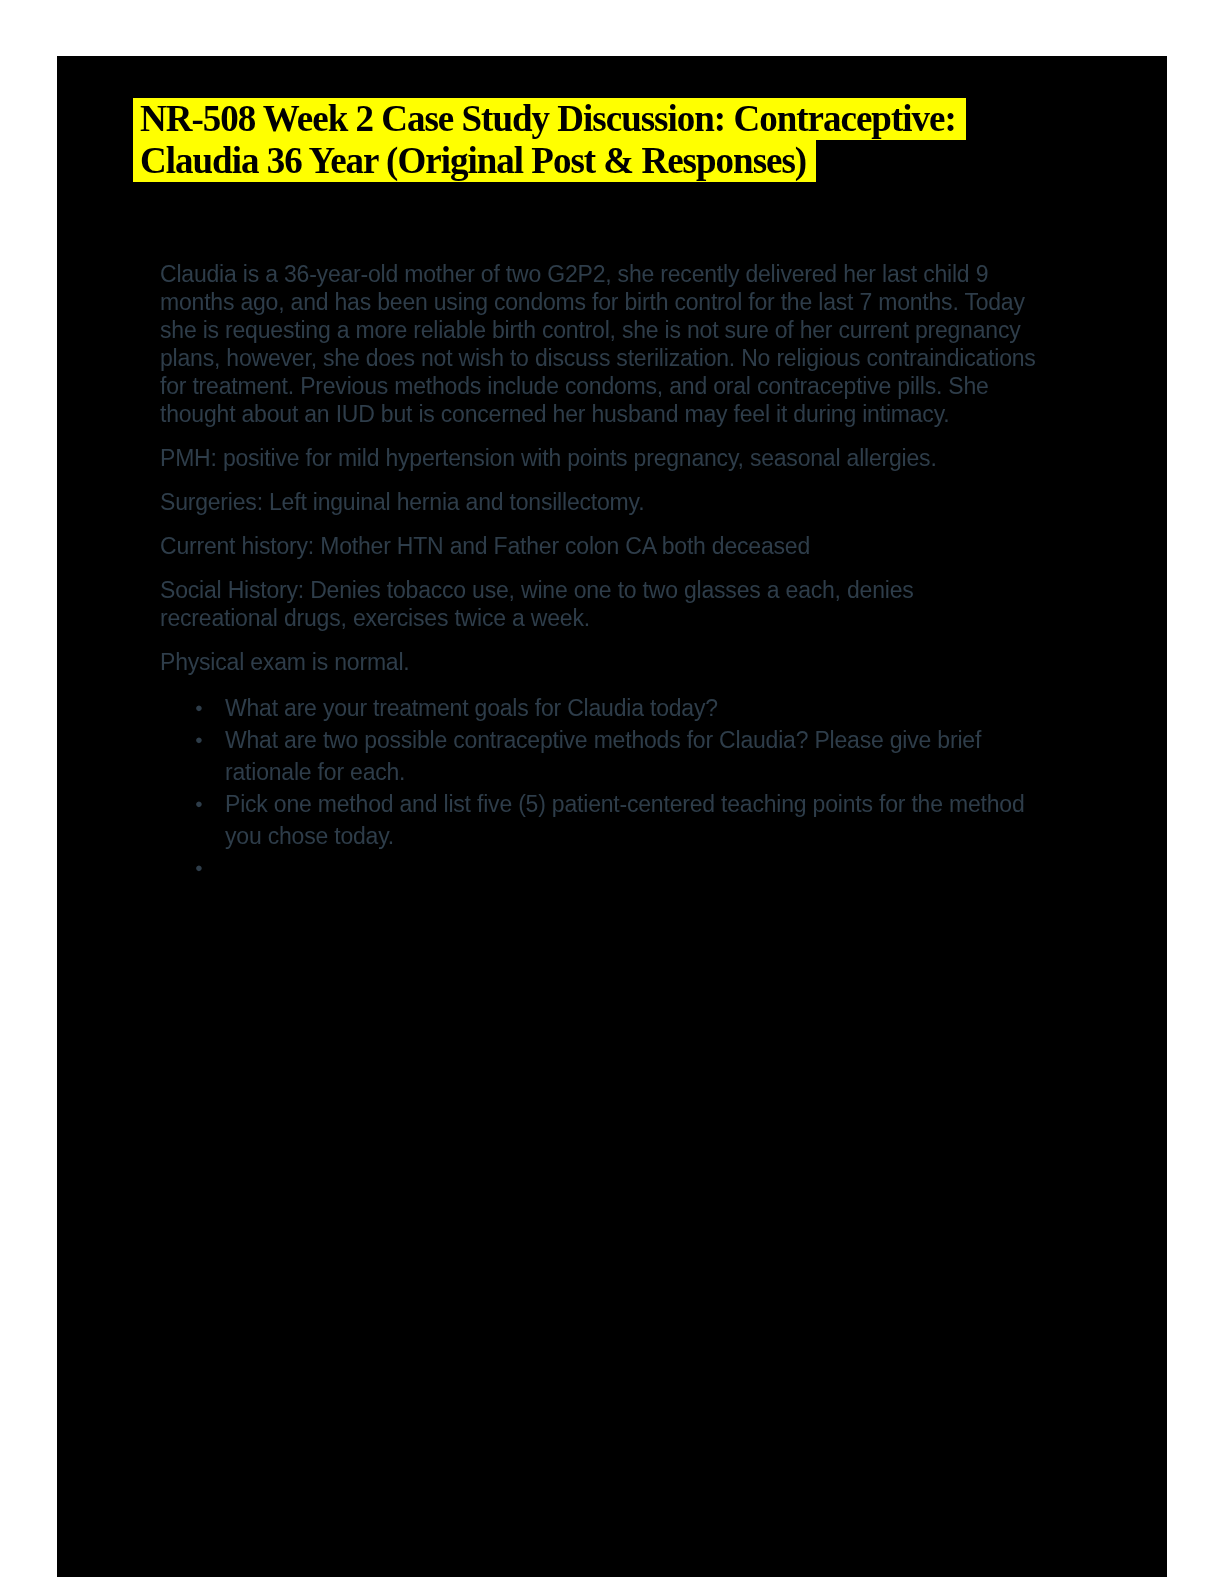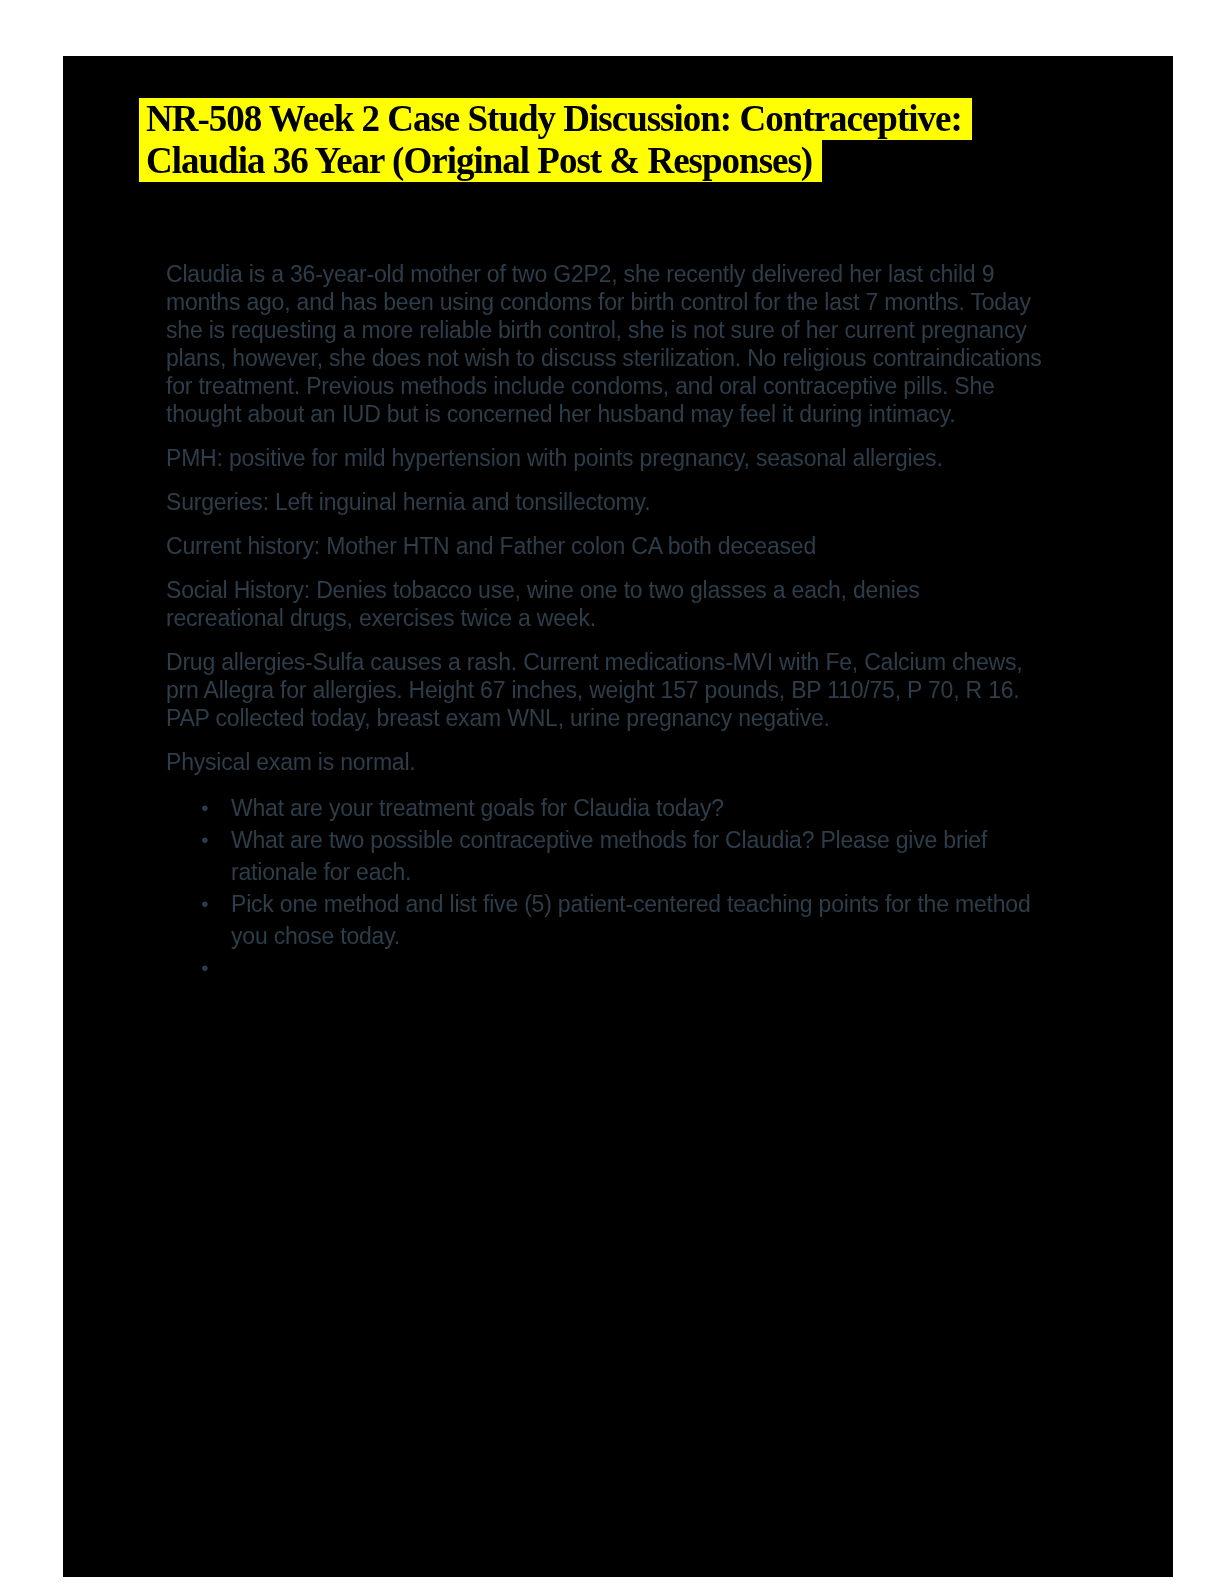--- a/index.html
+++ b/index.html
@@ -12,21 +12,21 @@
   }
   .page {
     position: relative;
     width: 1224px;
     height: 1584px;
     background: var(--page-bg, #ffffff);
     overflow: hidden;
   }
   .panel {
     position: absolute;
-    left: 63px;
+    left: 57px;
     top: 56px;
     width: 1110px;
     height: 1521px;
     background: var(--panel-bg, #000000);
     box-sizing: border-box;
   }
   .title {
     margin: 42px 0 0 76px;
     padding: 0;
     font-family: "Liberation Serif", "DejaVu Serif", serif;
@@ -100,23 +100,20 @@
 months ago, and has been using condoms for birth control for the last 7 months. Today
 she is requesting a more reliable birth control, she is not sure of her current pregnancy
 plans, however, she does not wish to discuss sterilization. No religious contraindications
 for treatment. Previous methods include condoms, and oral contraceptive pills. She
 thought about an IUD but is concerned her husband may feel it during intimacy.</p>
       <p>PMH: positive for mild hypertension with points pregnancy, seasonal allergies.</p>
       <p>Surgeries: Left inguinal hernia and tonsillectomy.</p>
       <p>Current history: Mother HTN and Father colon CA both deceased</p>
       <p>Social History: Denies tobacco use, wine one to two glasses a each, denies
 recreational drugs, exercises twice a week.</p>
-      <p>Drug allergies-Sulfa causes a rash. Current medications-MVI with Fe, Calcium chews,
-prn Allegra for allergies. Height 67 inches, weight 157 pounds, BP 110/75, P 70, R 16.
-PAP collected today, breast exam WNL, urine pregnancy negative.</p>
       <p>Physical exam is normal.</p>
 
       <ul class="questions">
         <li>
           <span class="marker">●</span>
           <span class="li-text">What are your treatment goals for Claudia today?</span>
         </li>
         <li>
           <span class="marker">●</span>
           <span class="li-text">What are two possible contraceptive methods for Claudia? Please give brief

